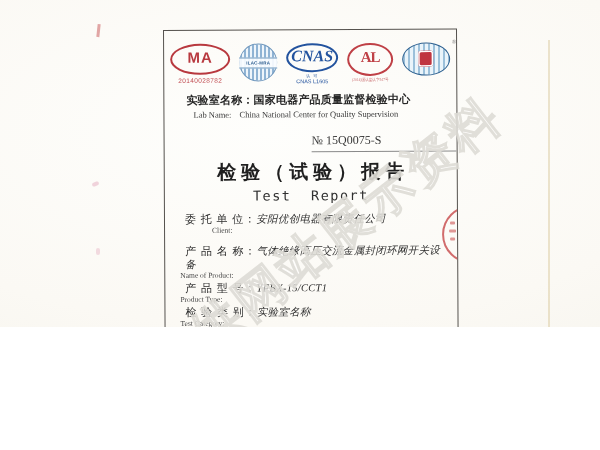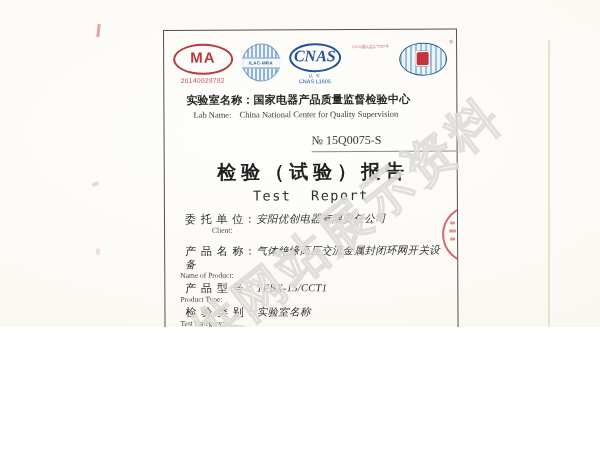--- a/index.html
+++ b/index.html
@@ -120,20 +120,21 @@
         <div class="ilac-globe">
           <div class="ilac-band">ILAC-MRA</div>
         </div>
       </div>
       <div class="logo-block">
         <div class="cnas-ellipse">CNAS</div>
         <div class="cnas-sub-top">认 可</div>
         <div class="cnas-sub">CNAS L1605</div>
       </div>
       <div class="logo-block">
+        <div class="al-ellipse">AL</div>
         <div class="al-sub">(2014)国认监认字347号</div>
       </div>
       <div class="logo-block iec-wrap">
         <div class="iec-globe">
           <div class="iec-center"></div>
         </div>
         <div class="iec-reg">®</div>
       </div>
     </div>
 

